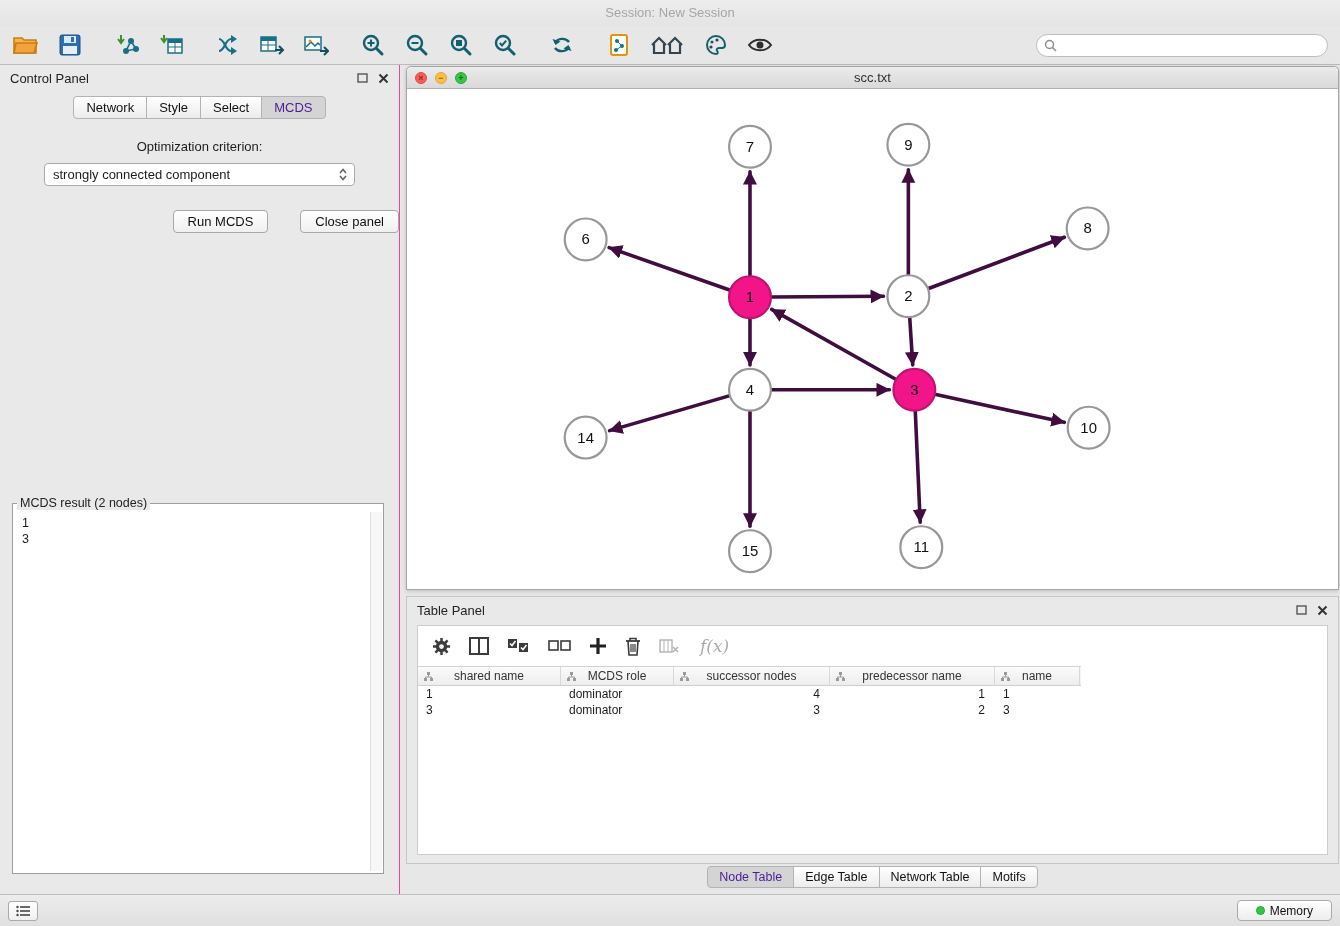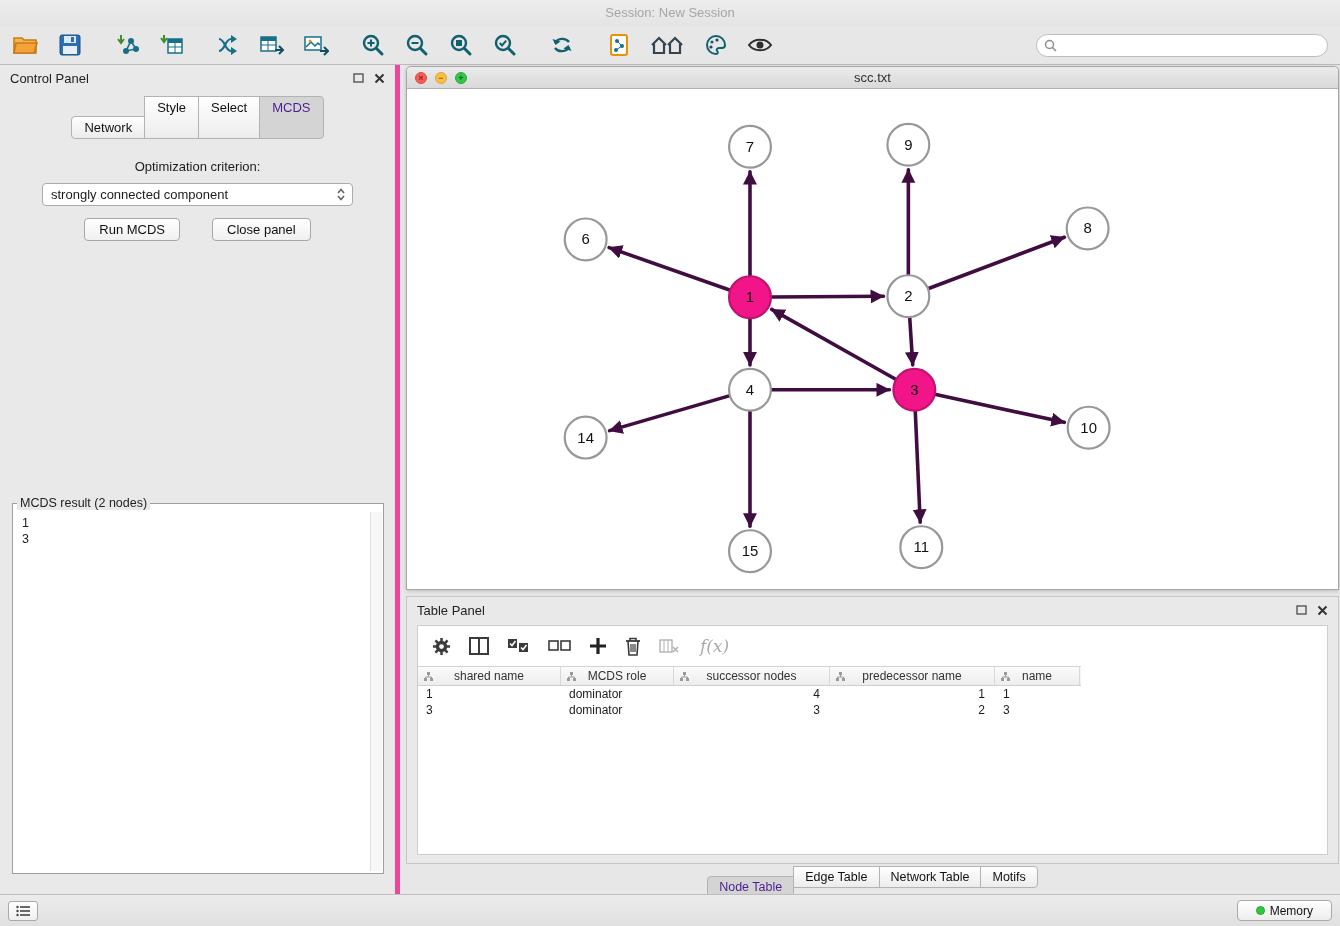--- a/index.html
+++ b/index.html
@@ -19,30 +19,30 @@
   .search-wrap { margin-left:auto; position:relative; }
   .search-input { width:292px; height:23px; border:1px solid #bdbdbd; border-radius:12px; background:#fff; padding:0 8px 0 25px; font-size:12px; outline:none; font-family:inherit; }
   .search-glass { position:absolute; left:8px; top:5px; }
 
   
   .panel-header { height:26px; display:flex; align-items:center; padding:0 10px; font-size:13px; color:#222; }
   .panel-header .spacer { flex:1; }
   .hdr-ic { margin-left:10px; display:flex; align-items:center; }
 
   
-  .control-panel { position:absolute; left:0; top:65px; width:400px; height:829px; background:#e9e9e9; border-right:5px solid #ec4899; }
+  .control-panel { position:absolute; left:0; top:65px; width:400px; height:829px; background:#e9e9e9; border-right:1px solid #ec4899; }
   .ctabs { display:flex; justify-content:center; margin-top:5px; }
   .tab { border:1px solid #b3b3b3; margin-left:-1px; padding:3px 12px; font-size:13px; background:linear-gradient(#ffffff,#ececec); color:#111; cursor:default; white-space:nowrap; }
-  .tab:first-child{ border-radius:4px 0 0 4px; margin-left:0;margin-top:20px; }
+  .tab:first-child{ border-radius:4px 0 0 4px; margin-left:0; }
   .tab:last-child{ border-radius:0 4px 4px 0; }
   .tab.selected{ background:#d4d4d4; color:#4c1d95; }
   .opt-label { text-align:center; margin-top:20px; font-size:13px; }
   .dropdown { width:311px; height:23px; margin:9px auto 0; background:#fff; border:1px solid #ababab; border-radius:4px; display:flex; align-items:center; padding:0 6px 0 8px; font-size:13px;gap:16px; }
   .dropdown .dd-text { flex:1; }
-  .btnrow { display:flex; justify-content:center; gap:32px; margin-top:12px; }
+  .btnrow { display:flex; justify-content:flex-end; gap:32px; margin-top:24px; }
   .btn { height:23px; padding:0 14px; background:linear-gradient(#ffffff,#f0f0f0); border:1px solid #a8a8a8; border-radius:4px; font-size:13px; font-family:inherit; color:#111; }
   .result-box { position:absolute; left:12px; width:372px; top:431px; height:378px; border:1px solid #9e9e9e; background:#fff; }
   .result-box legend { font-size:12.5px; color:#222; background:#e9e9e9; padding:0 3px; margin-left:4px; }
   .result-list { position:absolute; left:1px; top:2px; right:14px; bottom:2px; padding:3px 0 0 8px; font-size:12.5px; line-height:16px; overflow:hidden; }
   .result-scrollbar { position:absolute; right:1px; top:2px; bottom:2px; width:12px; background:#f7f7f7; border-left:1px solid #e0e0e0; }
 
   
   .net-window { position:absolute; left:406px; top:66px; width:933px; height:524px; border:1px solid #a6a6a6; border-radius:5px 5px 0 0; background:#fff; box-shadow:0 1px 4px rgba(0,0,0,.18); }
   .net-titlebar { position:relative; height:22px; background:linear-gradient(#ebebeb,#d9d9d9); border-bottom:1px solid #b1b1b1; border-radius:5px 5px 0 0; display:flex; align-items:center; padding:0 8px; }
   .tl { width:12px; height:12px; border-radius:50%; margin-right:8px; font-size:9px; font-weight:bold; line-height:11px; text-align:center; color:rgba(0,0,0,.5); cursor:default; }

